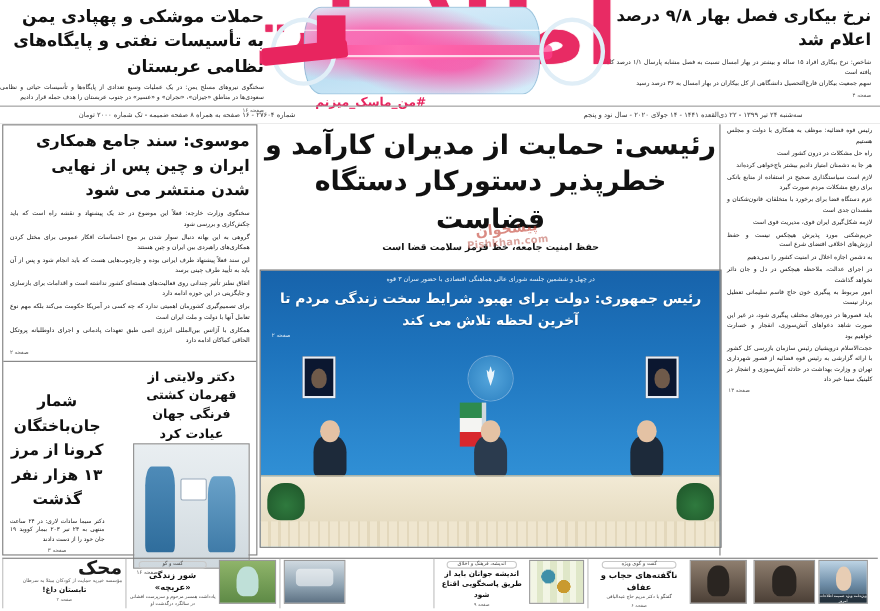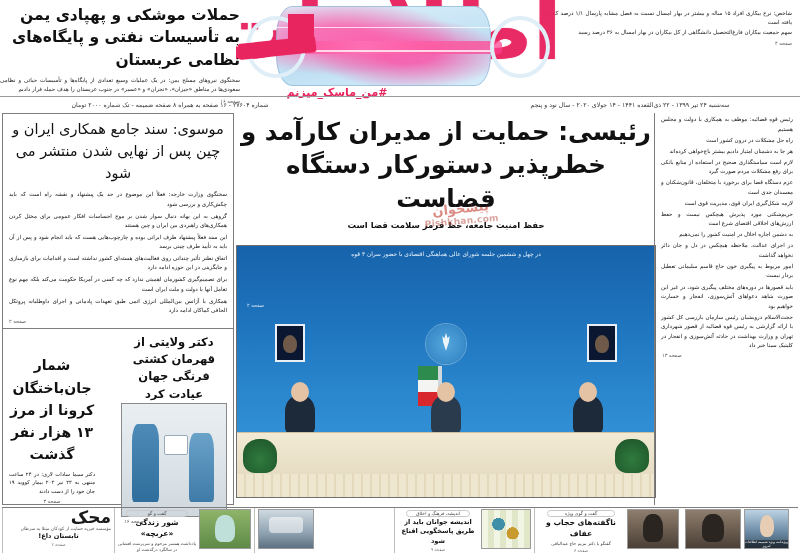--- a/index.html
+++ b/index.html
@@ -57,21 +57,21 @@
   .dl-right{position:absolute;right:0;top:1px;width:340px;text-align:center;font-size:6.2px;color:#333;line-height:13px;}
 
   
   .cols{position:absolute;left:0;top:113px;width:800px;height:392px;}
   .col-left{position:absolute;left:2px;top:0;width:232px;height:392px;border:1px solid #7d7d7d;box-sizing:border-box;background:#fff;}
   .col-mid{position:absolute;left:236px;top:0;width:420px;height:392px;box-sizing:border-box;}
   .col-right{position:absolute;left:658px;top:0;width:140px;height:392px;box-sizing:border-box;}
 
   
   .lc-pad{padding:5px 6px 0 6px;}
-  .lc-h{font-size:14.5px;font-weight:normal;line-height:1.5;text-align:center;letter-spacing:-.2px;}
+  .lc-h{font-size:14.5px;font-weight:bold;line-height:1.5;text-align:right;letter-spacing:-.2px;}
   .lc-bul{font-size:5.6px;line-height:1.68;text-align:justify;margin-top:6px;}
   .lc-bul div{margin-bottom:2.5px;}
   .lc-pg{font-size:5px;color:#555;text-align:left;margin-top:2px;}
   .hr-thin{height:1px;background:#7d7d7d;margin:4px 0 0 0;}
 
   .two-up{display:flex;flex-direction:row-reverse;gap:6px;padding:5px 6px 0 6px;align-items:center;}
   .tu-right{width:86px;}
   .tu-left{flex:1;margin-left:20px;}
   .tu-h-big{font-size:14px;font-weight:bold;line-height:1.58;text-align:center;}
   .tu-h-small{font-size:11.5px;font-weight:bold;line-height:1.5;text-align:center;}
@@ -148,20 +148,21 @@
   .v-divider{position:absolute;top:0;width:1px;height:392px;background:#7d7d7d;}
 </style>
 </head>
 <body>
 
 <div class="page">
 
   <div class="masthead">
 
     <div class="mh-right">
+      <div class="mh-h">نرخ بیکاری فصل بهار ۹/۸ درصد اعلام شد</div>
       <div class="mh-bul">
         <div>شاخص: نرخ بیکاری افراد ۱۵ ساله و بیشتر در بهار امسال نسبت به فصل مشابه پارسال ۱/۱ درصد کاهش یافته است</div>
         <div>سهم جمعیت بیکاران فارغ‌التحصیل دانشگاهی از کل بیکاران در بهار امسال به ۳۶ درصد رسید</div>
       </div>
       <div class="mh-pg">صفحه ۴</div>
     </div>
 
     <div class="logo-wrap">
       <div class="logo-word">اطلاعات</div>
       <div class="mask">
@@ -228,20 +229,21 @@
         <div class="mid-h1">رئیسی: حمایت از مدیران کارآمد و خطرپذیر دستورکار دستگاه قضاست</div>
         <div class="mid-sub">حفظ امنیت جامعه، خط قرمز سلامت قضا است</div>
       </div>
       <div class="wm">
         <span>پیشخوان</span>
         <small>Pishkhan.com</small>
       </div>
 
       <div class="bigphoto">
         <div class="bp-kicker">در چهل و ششمین جلسه شورای عالی هماهنگی اقتصادی با حضور سران ۳ قوه</div>
+        <div class="bp-h">رئیس جمهوری: دولت برای بهبود شرایط سخت زندگی مردم تا آخرین لحظه تلاش می کند</div>
         <div class="bp-pg">صفحه ۲</div>
         <div class="emblem"></div>
         <div class="portrait l"></div>
         <div class="portrait r"></div>
         <div class="flagmini"></div>
         <div class="flagpole"></div>
         <div class="figure f1"></div>
         <div class="figure f2"></div>
         <div class="figure f3"></div>
         <div class="table-row"></div>

